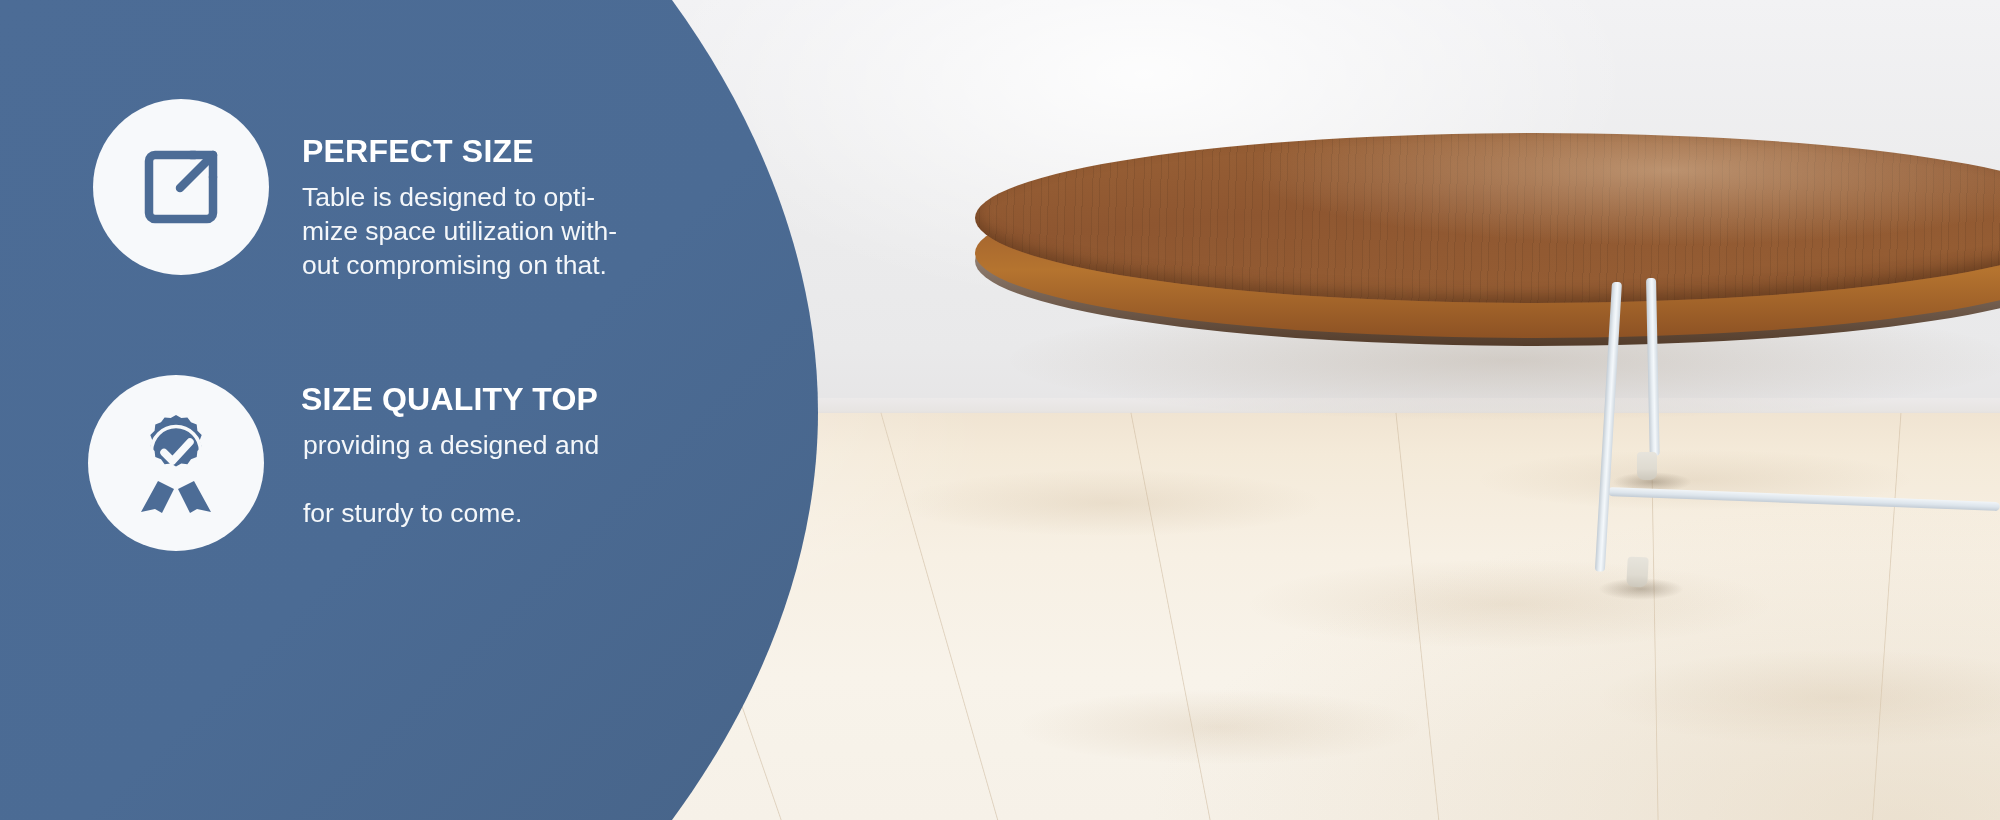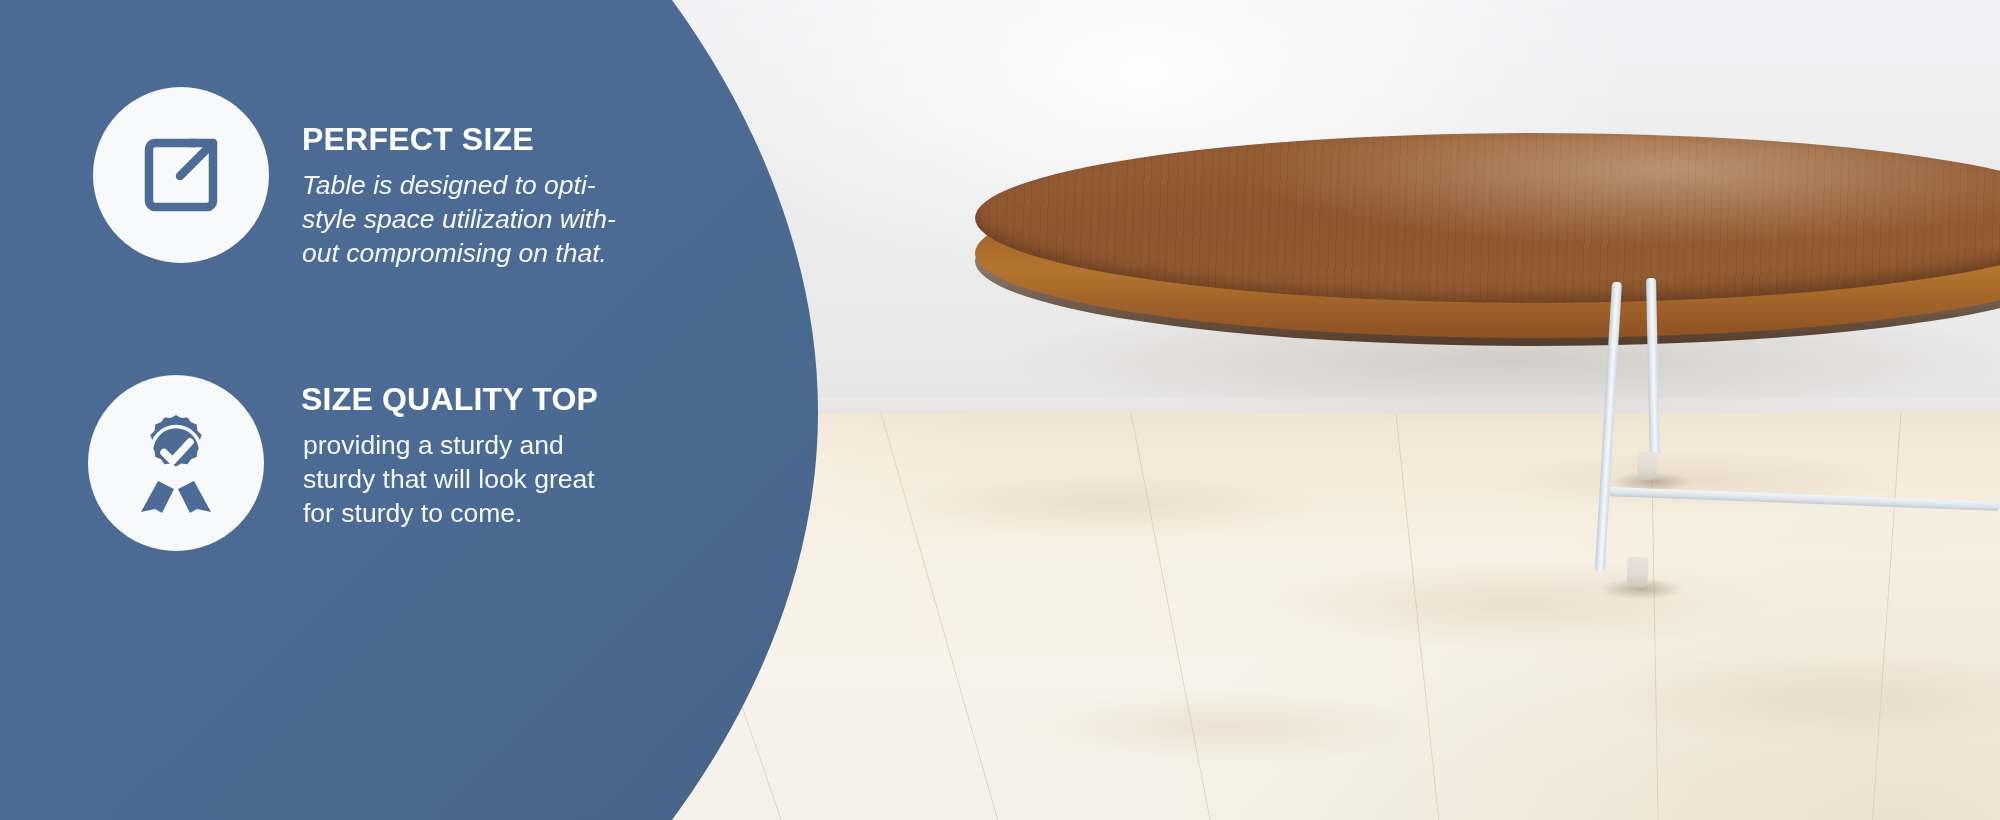--- a/index.html
+++ b/index.html
@@ -144,21 +144,21 @@
   #content {
     position: absolute; left: 0; top: 0;
     width: 820px; height: 820px;
     z-index: 20;
   }
   .feature {
     position: absolute;
     display: flex;
     align-items: flex-start;
   }
-  .feature-1 { left: 93px; top: 87px; }
+  .feature-1 { left: 93px; top: 99px; }
   .feature-2 { left: 88px; top: 375px; }
 
   .icon-circle {
     flex: 0 0 auto;
     width: 176px; height: 176px;
     border-radius: 50%;
     background: #f7f9fb;
     display: flex; align-items: center; justify-content: center;
   }
   .icon-circle svg { display: block; }
@@ -175,21 +175,21 @@
     line-height: 1.05;
     margin-bottom: 11px;
     white-space: nowrap;
   }
   .feature-desc {
     color: #f4f7fa;
     font-size: 26.5px;
     font-weight: 300;
     line-height: 1.30;
   }
-  .just { text-align: justify; font-style: italic; }
+  .just { text-align: justify; }
   .just > span { display: block; }
   .feature-2 .feature-desc { padding-left: 2px; }
 </style>
 </head>
 <body>
 
 <div id="banner">
 
   <div id="photo">
     <div class="wall"></div>
@@ -255,21 +255,21 @@
               <path d="M45 47 L78 14"></path>
               <path d="M56 14 H78 V36"></path>
             </g>
           </svg>
         </span>
       </div>
       <div class="feature-text">
         <div class="feature-title">PERFECT SIZE</div>
         <div class="feature-desc just">
           <span>Table  is  designed  to  opti-</span>
-          <span>style space utilization with-</span>
+          <span>mize space utilization with-</span>
           <span>out compromising on that.</span>
         </div>
       </div>
     </div>
 
     <div class="feature feature-2">
       <div class="icon-circle">
         <span>
           <svg width="96" height="100" viewBox="0 0 96 100" xmlns="http://www.w3.org/2000/svg">
             <g fill="#4c6c96">
@@ -284,21 +284,21 @@
                        4.3 -4.4 0.7 -6.1 5.7 -2.3 3.6 -4.9 6.1 0.6 Z"></path>
             </g>
             <circle cx="48" cy="38" r="24.5" fill="none" stroke="#f7f9fb" stroke-width="3.6"></circle>
             <path d="M36 39.5 L44.5 48 L62 29" fill="none" stroke="#f7f9fb" stroke-width="7.5" stroke-linecap="round" stroke-linejoin="round"></path>
           </svg>
         </span>
       </div>
       <div class="feature-text">
         <div class="feature-title">SIZE QUALITY TOP</div>
         <div class="feature-desc">
-          <span>providing a sturdy and</span><br>
-          <span>sturdy that will look great</span><br>
+          <span>providing a designed and</span><br>
+          <br>
           <span>for sturdy to come.</span>
         </div>
       </div>
     </div>
 
   </div>
 </div>
 
 </body></html>

